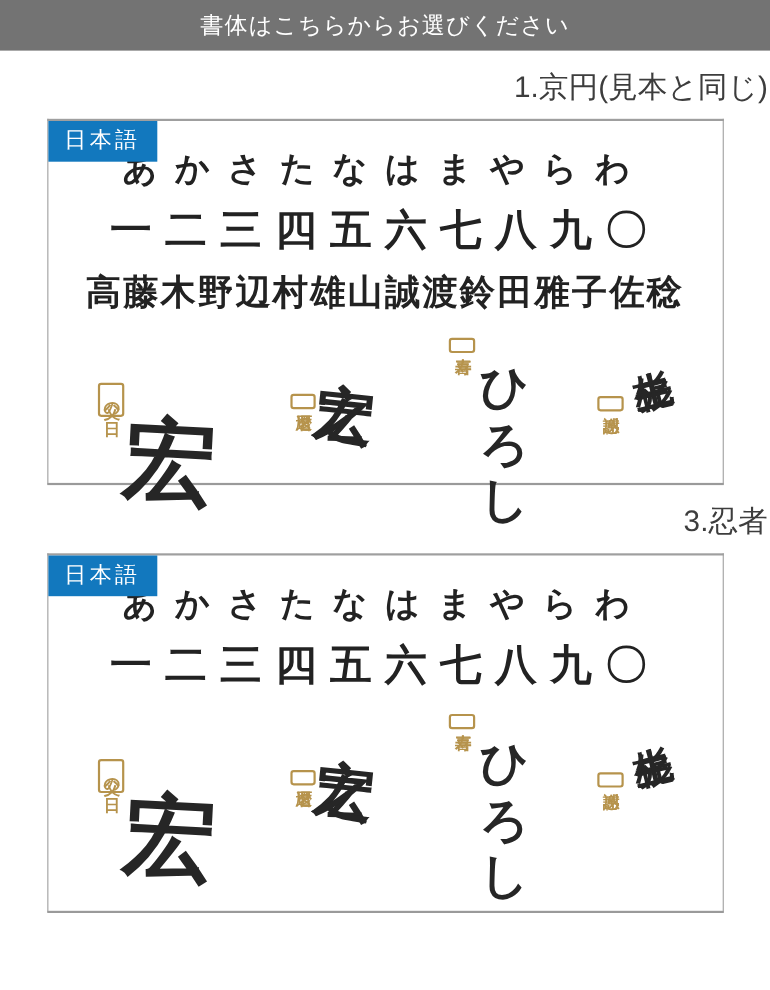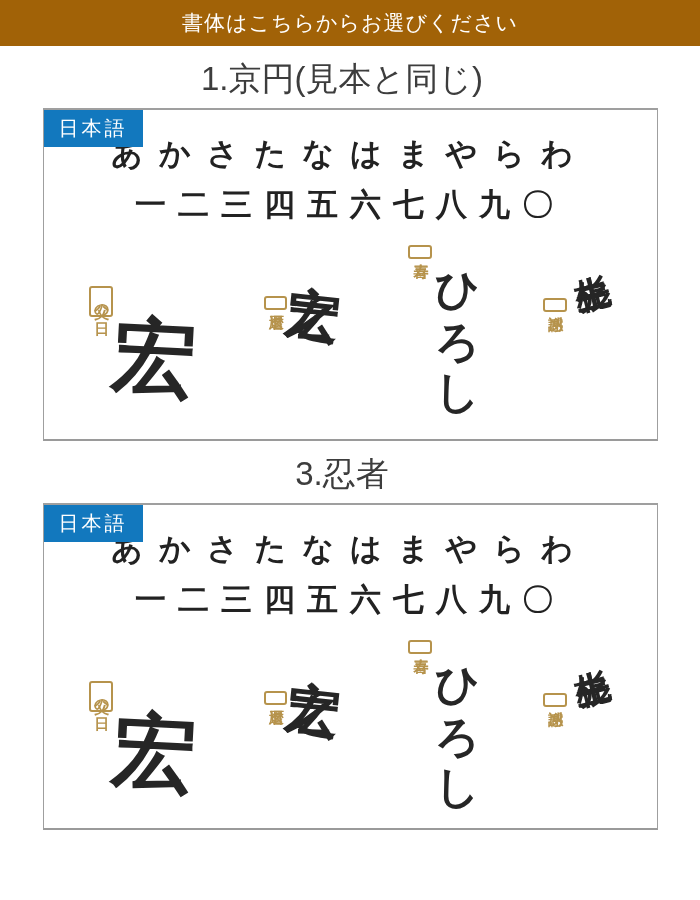--- a/index.html
+++ b/index.html
@@ -7,35 +7,35 @@
   body {
     width: 700px; height: 900px;
     background: #ffffff;
     font-family: "Liberation Sans", sans-serif;
     overflow: hidden;
   }
 
   
   .topbar {
     height: 46px;
-    background: #a16207;
+    background: #737373;
     color: #ffffff;
     display: flex; align-items: center; justify-content: center;
     font-size: 21px;
     letter-spacing: 1px;
   }
 
   
   .section-title {
-    text-align: center;
-    font-size: 33px;
+    text-align: right;
+    font-size: 27px;
     line-height: 40px;
     font-weight: 400;
     color: #3d3d3d;
-    margin: 13px 16px 9px 0;
+    margin: 13px 2px 9px 0;
   }
 
   
   .sample-box {
     position: relative;
     width: 615px;
     margin: 0 auto;
     border: 1px solid #9f9f9f;
     border-top-width: 2px;
     border-bottom: 2px solid #9a9a9a;
@@ -59,21 +59,21 @@
   
   .brush-lines {
     text-align: center;
     padding-top: 23px;
     color: #222222;
     font-family: "DejaVu Serif", serif;
     font-weight: bold;
   }
   .line { white-space: nowrap; }
   .line1 { font-size: 31px; letter-spacing: 16px; margin-bottom: 9px; }
-  .line2 { font-size: 31px; letter-spacing: 12px; margin-bottom: 9px; }
+  .line2 { font-size: 38px; letter-spacing: 12px; margin-bottom: 9px; }
   .line3 { font-size: 32px; letter-spacing: 2px; }
 
   
   .samples-row {
     display: flex;
     justify-content: space-around;
     align-items: flex-start;
     margin-top: 16px;
     padding: 0 14px;
     height: 150px;
@@ -126,20 +126,21 @@
     <span>書体はこちらからお選びください</span>
   </header>
 
   <section>
     <h2 class="section-title">1.京円(見本と同じ)</h2>
     <div class="sample-box box1">
       <span class="lang-label">日本語</span>
       <div class="brush-lines">
         <div class="line line1">あかさたなはまやらわ</div>
         <div class="line line2">一二三四五六七八九〇</div>
+        <div class="line line3">高藤木野辺村雄山誠渡鈴田雅子佐稔</div>
       </div>
       <div class="samples-row">
         <div class="sample s0">
           <span class="stamp">父の日</span>
           <span class="big-name">宏</span>
         </div>
         <div class="sample s1">
           <span class="stamp">還暦</span>
           <span class="big-name">宏之</span>
         </div>

